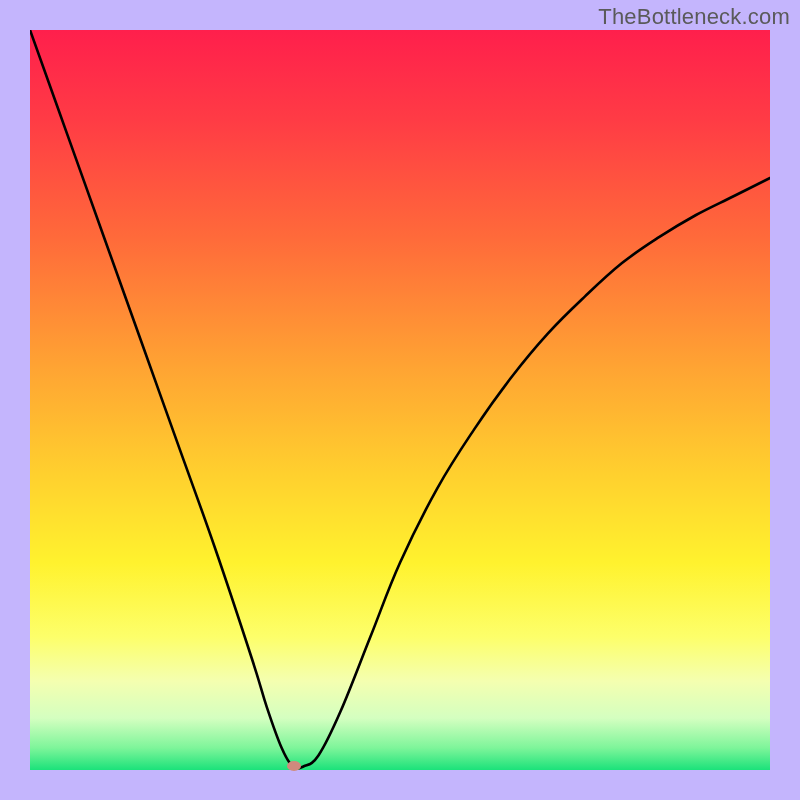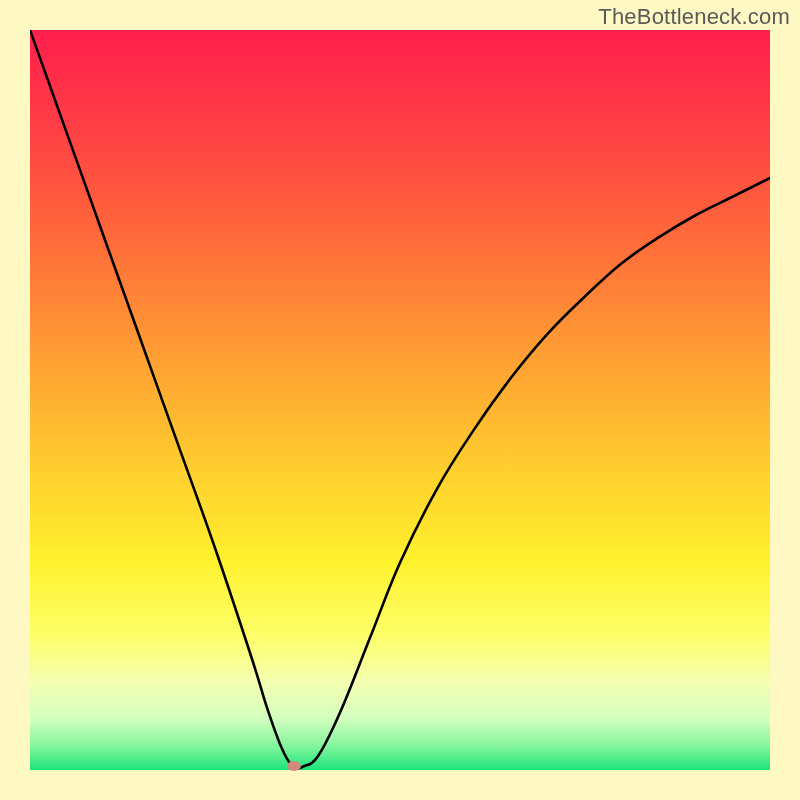--- a/index.html
+++ b/index.html
@@ -8,21 +8,21 @@
     width: 800px;
     height: 800px;
     background: #000;
     font-family: Arial, Helvetica, sans-serif;
     overflow: hidden;
   }
   .frame {
     position: relative;
     width: 800px;
     height: 800px;
-    background: #fef9c3;
+    background: #c4b5fd;
   }
   .watermark {
     position: absolute;
     top: 4px;
     right: 10px;
     color: #5a5a5a;
     font-size: 22px;
     font-weight: 500;
     letter-spacing: 0.2px;
     user-select: none;

